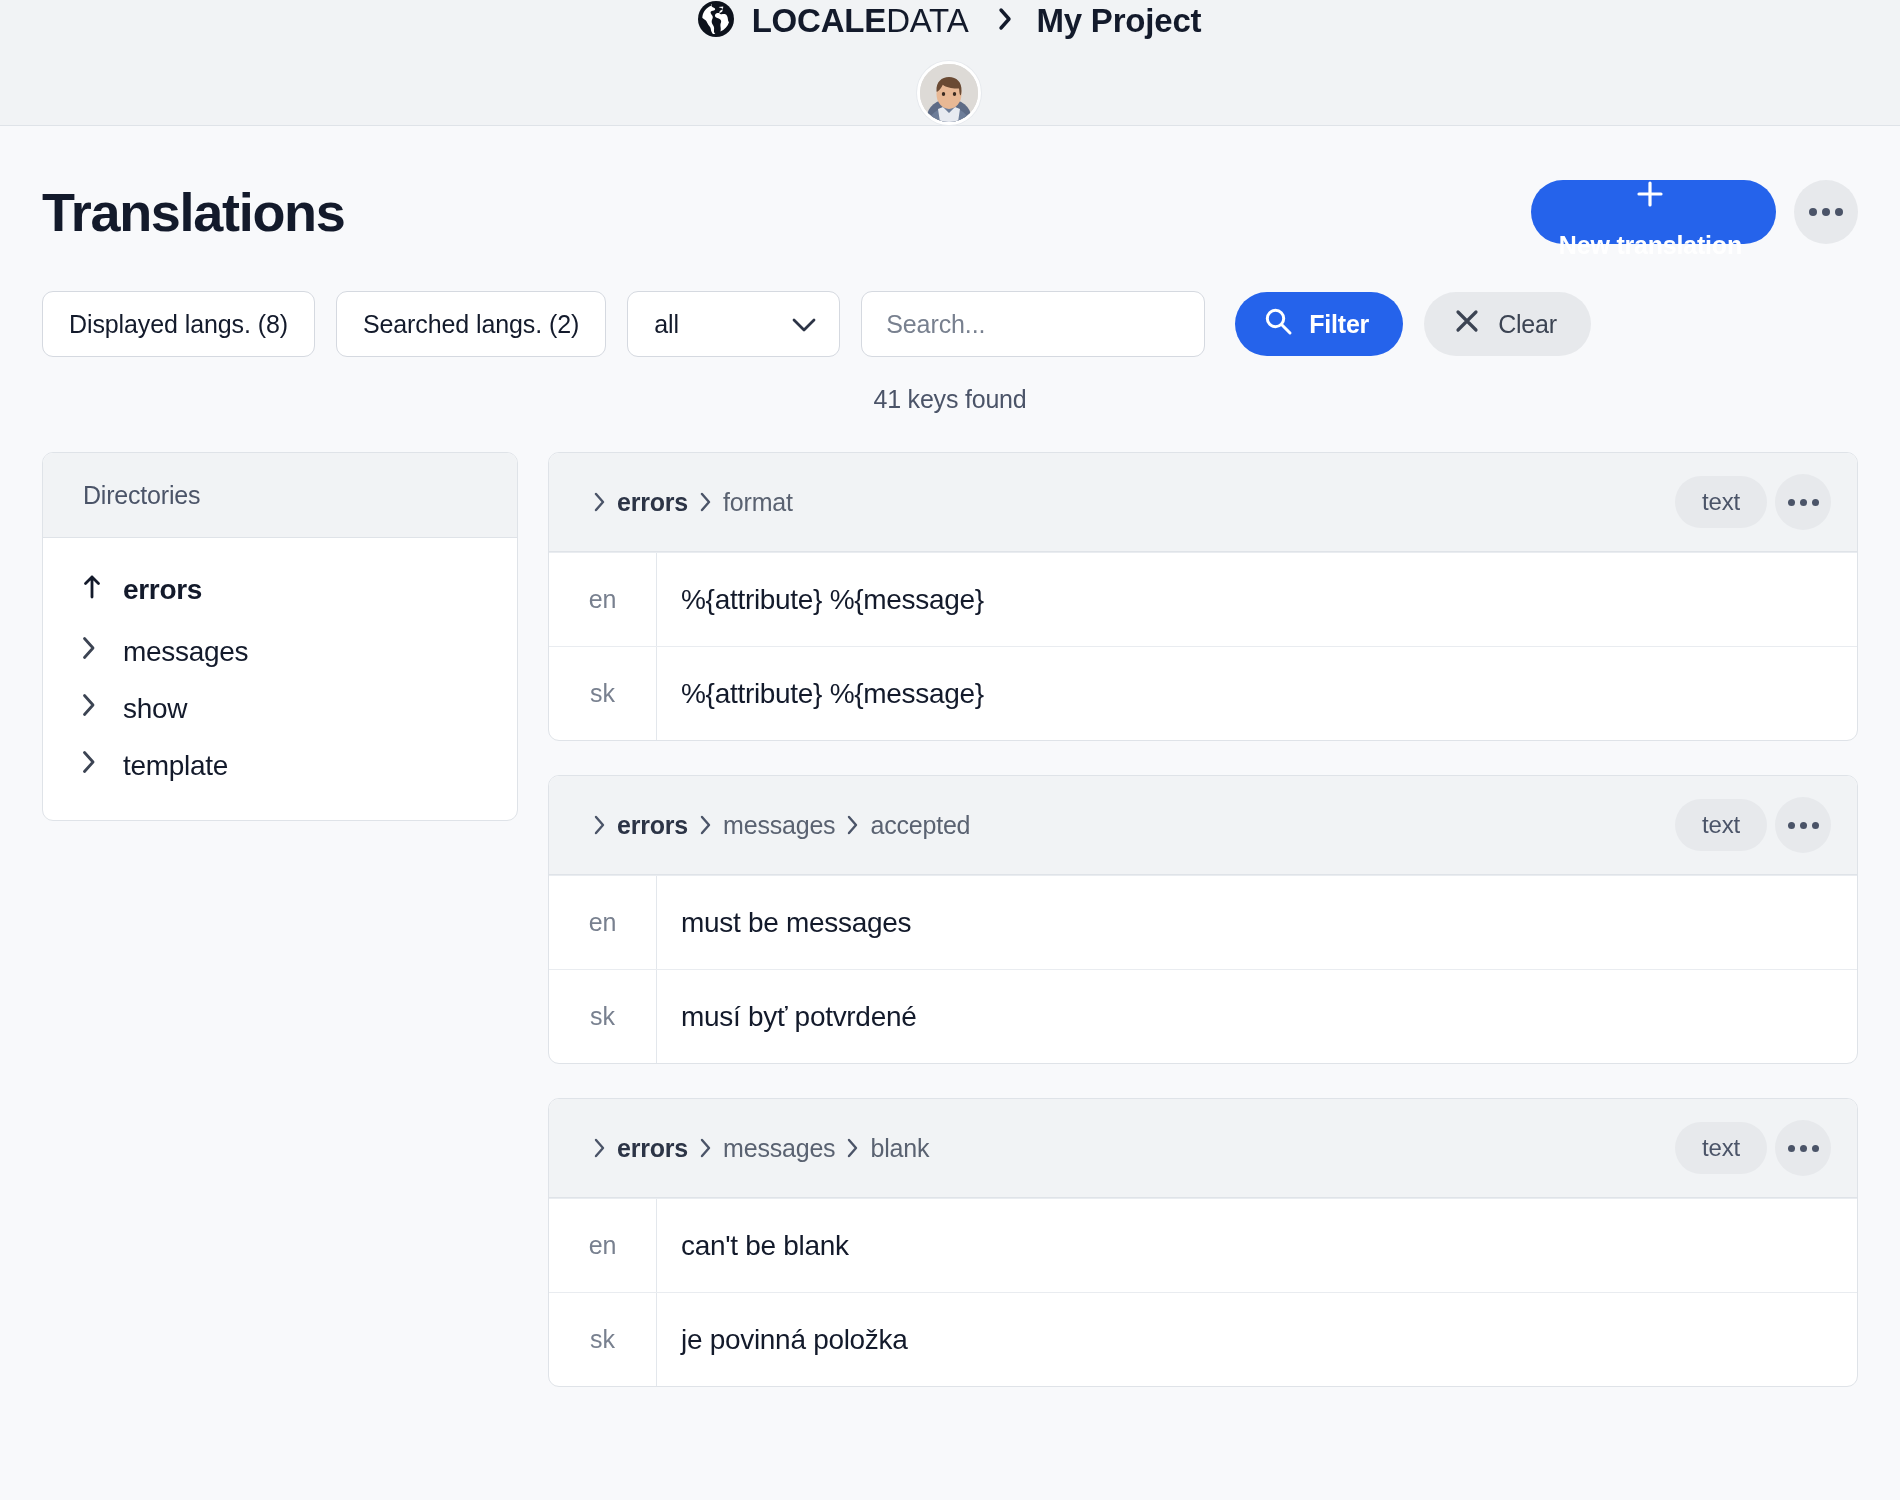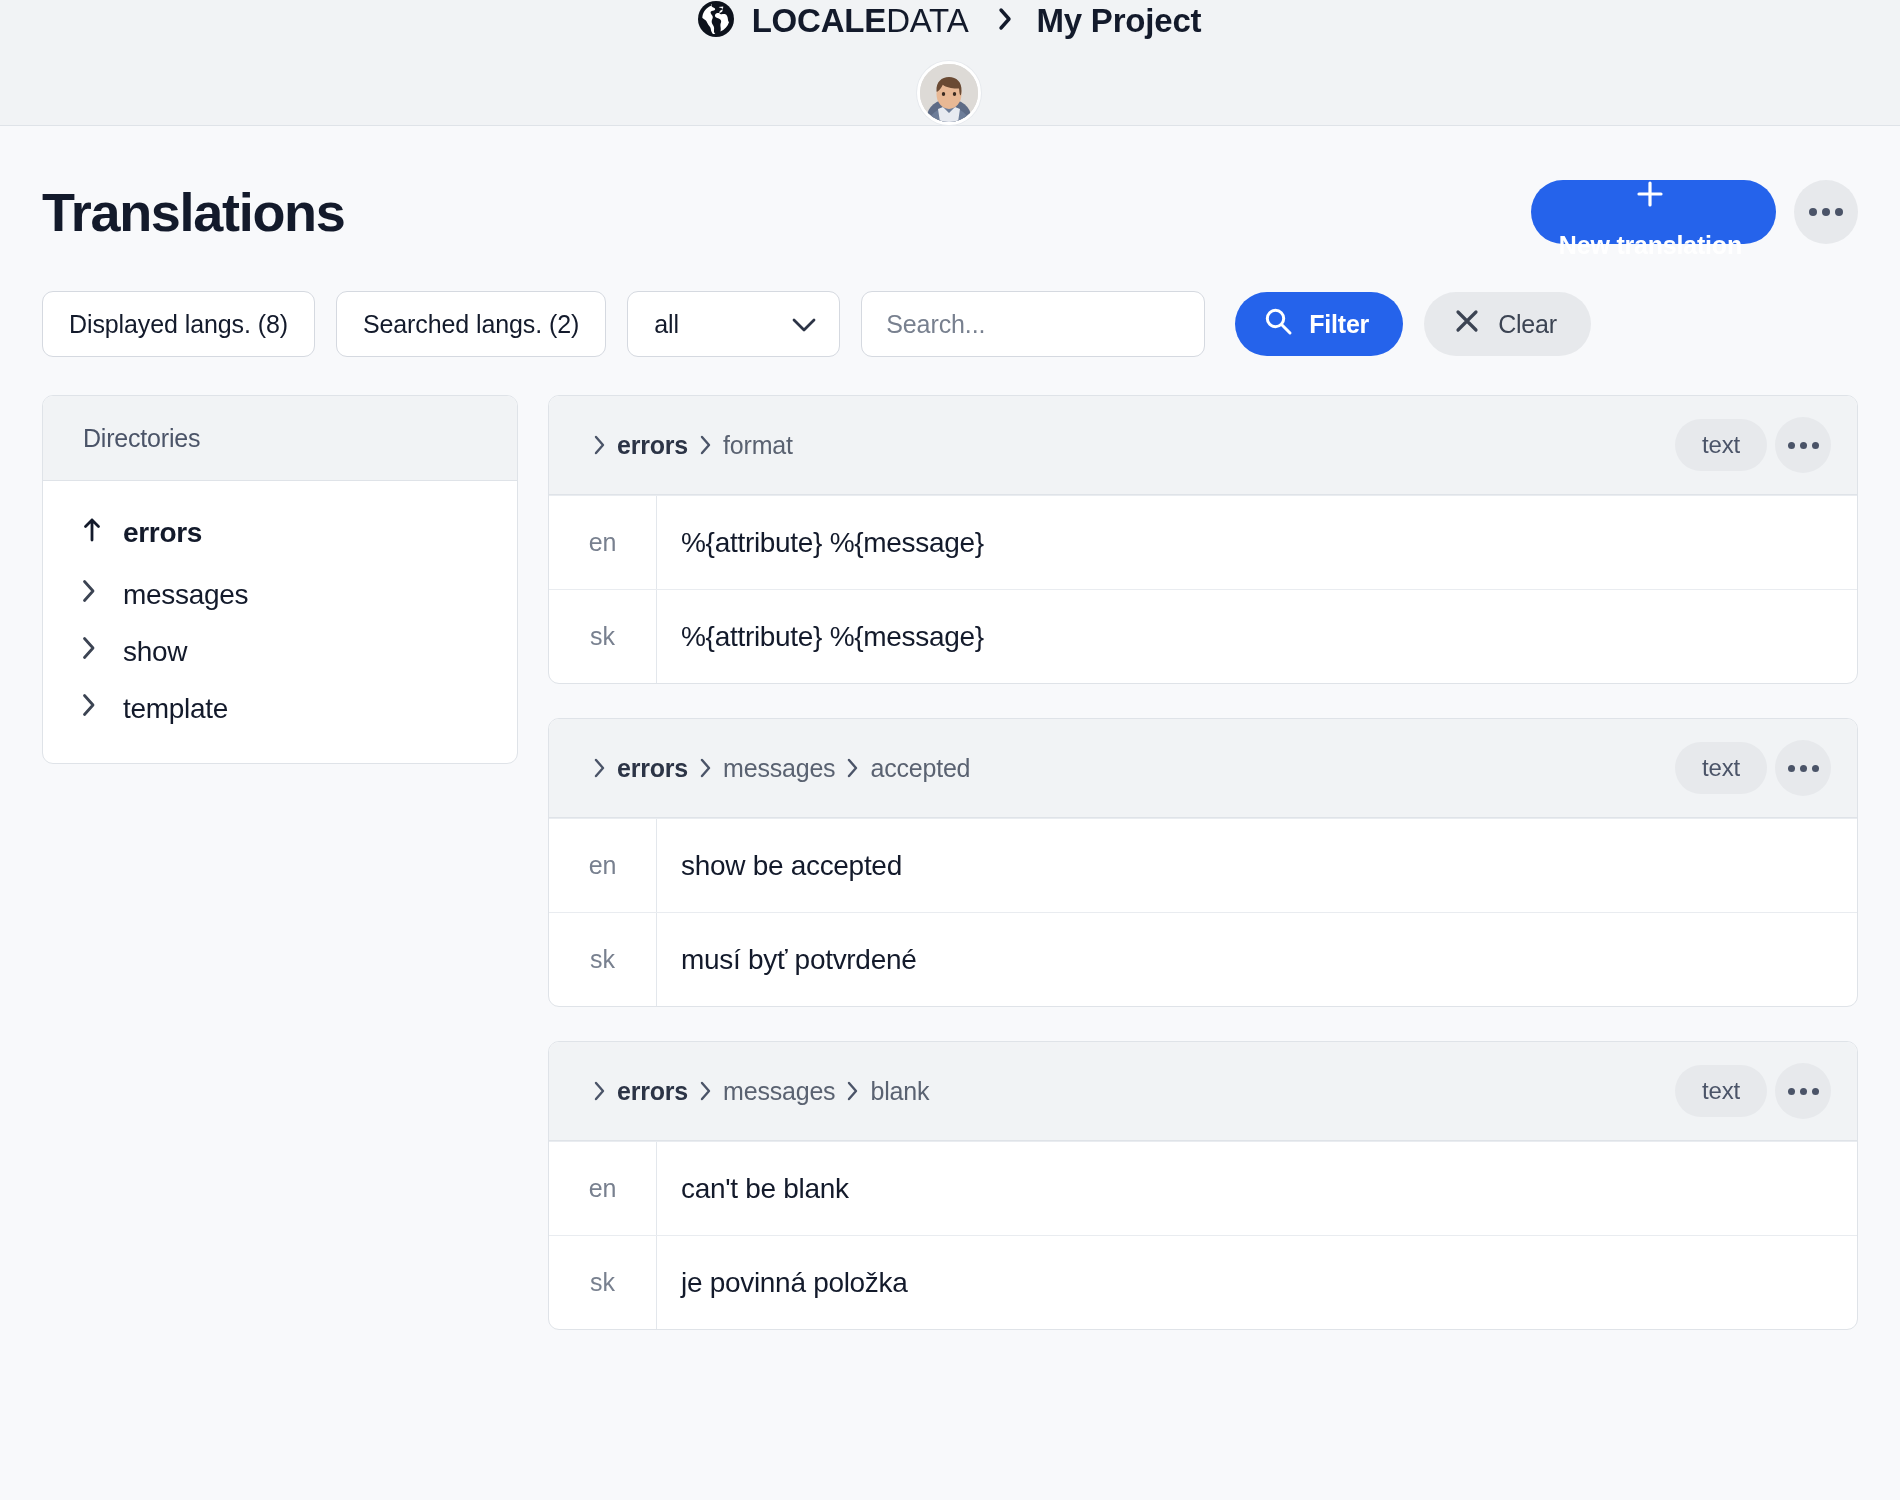--- a/index.html
+++ b/index.html
@@ -441,20 +441,21 @@
     <button class="btn-clear">
       <span>
         <svg width="26" height="26" viewBox="0 0 26 26" fill="none">
             <path d="M4 4l18 18M22 4L4 22" stroke="#3c4453" stroke-width="3.2" stroke-linecap="round"></path>
           </svg>
       </span>
       <span>Clear</span>
     </button>
   </div>
 
+  <div class="keys-found">41 keys found</div>
 
   <div class="content">
 
     <div class="col-left">
       <div class="panel">
         <div class="panel-head">Directories</div>
         <div class="dir-list">
 
           <div class="dir-item is-parent">
             <span class="dir-icon">
@@ -563,21 +564,21 @@
               <span class="dots">
                   <i></i>
                   <i></i>
                   <i></i>
                 </span>
             </button>
           </div>
         </div>
         <div class="trow">
           <div class="tlang">en</div>
-          <div class="tval">show be accepted</div>
+          <div class="tval">must be messages</div>
         </div>
         <div class="trow">
           <div class="tlang">sk</div>
           <div class="tval">musí byť potvrdené</div>
         </div>
       </div>
 
       <div class="tcard">
         <div class="tcard-head">
           <div class="crumb">

